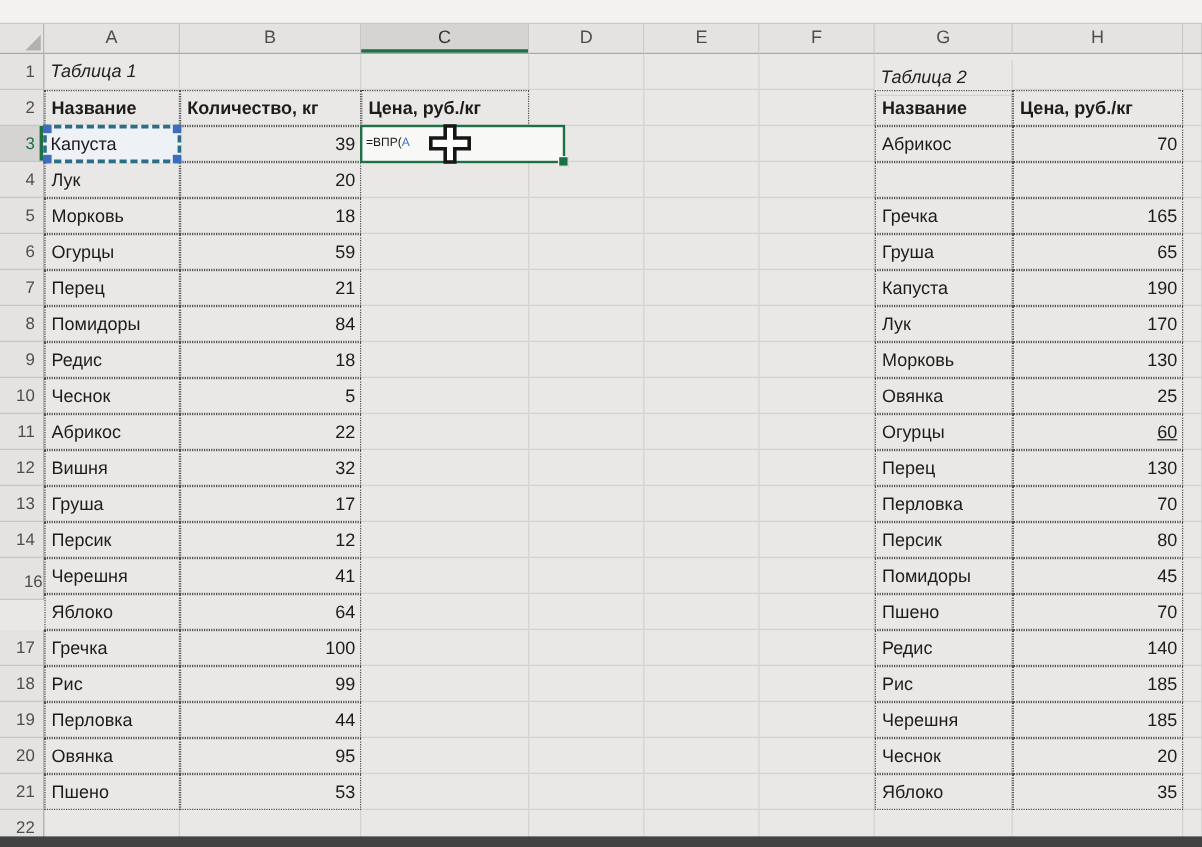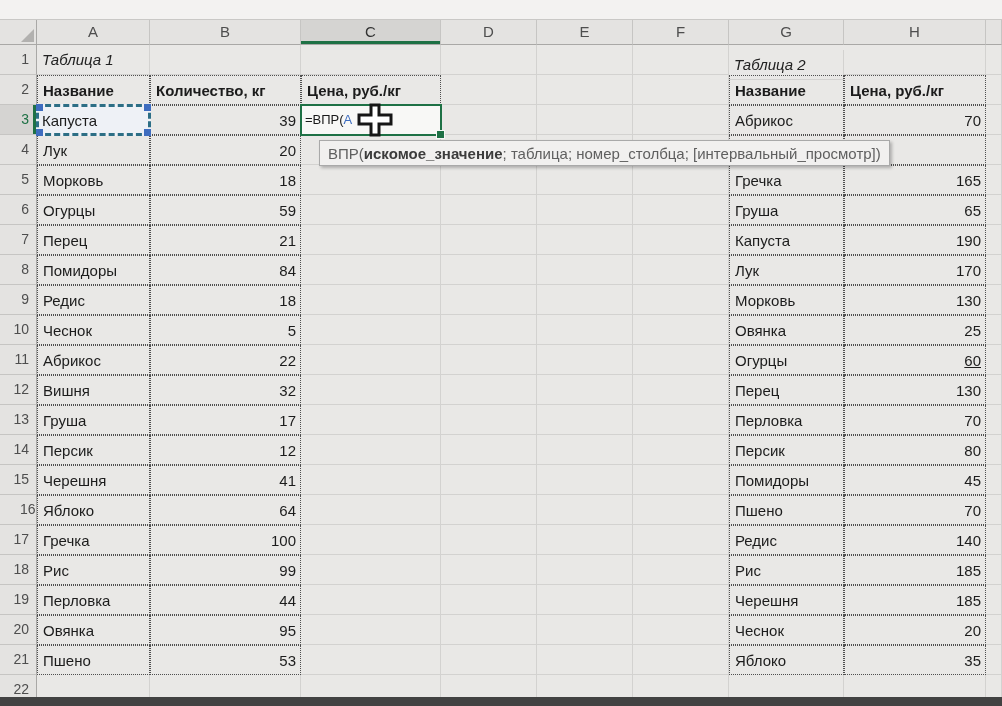--- a/index.html
+++ b/index.html
@@ -24,22 +24,22 @@
   .cell.bold{font-weight:bold;}
   .cell.italic{font-style:italic;color:#222;}
   .cell.num{text-align:right;padding-right:4px;}
   
   .marquee{position:absolute;left:36px;top:104px;width:115px;height:32px;box-sizing:border-box;
     border:3px dashed #2c6e85;background:#eef1f6;z-index:5;pointer-events:none;}
   .handle{position:absolute;width:7px;height:7px;background:#3e6dbf;z-index:6;}
   .h-tl{left:-3px;top:-3px;} .h-tr{right:-3px;top:-3px;} .h-bl{left:-3px;bottom:-3px;} .h-br{right:-3px;bottom:-3px;}
   .marquee .ref-text{position:absolute;left:3px;top:1px;font-size:15px;line-height:26px;color:#1c1c1c;font-style:normal;}
   
-  .active-cell{position:absolute;left:300px;top:104px;width:142px;height:32px;box-sizing:border-box;
-    border:2px solid #1e7145;background:#f8f8f6;z-index:7;font-size:13px;line-height:28px;padding:0 3px;white-space:nowrap;}
+  .active-cell{position:absolute;left:300px;top:104px;width:171px;height:32px;box-sizing:border-box;
+    border:2px solid #1e7145;background:#f8f8f6;z-index:7;font-size:10px;line-height:28px;padding:0 3px;white-space:nowrap;}
   .active-cell .f-black{color:#1a1a1a;}
   .active-cell .f-blue{color:#3e6dbf;}
   .fill-handle{position:absolute;right:-5px;bottom:-5px;width:7px;height:7px;background:#1e7145;border:1px solid #f8f8f6;z-index:8;}
   
   .cursor{position:absolute;left:356px;top:103px;width:38px;height:34px;z-index:12;pointer-events:none;}
   
   .tooltip{position:absolute;left:319px;top:140px;height:26px;box-sizing:border-box;z-index:10;
     background:#f1f0ef;border:1px solid #a9a9a9;box-shadow:2px 2px 3px rgba(0,0,0,0.25);
     padding:2px 8px 0 8px;font-size:15px;line-height:22px;color:#5f5f5f;white-space:nowrap;cursor:default;}
   .tooltip b{color:#3c3c3c;}
@@ -73,21 +73,21 @@
       <div class="rowhead" style="top: 195px;">6</div>
       <div class="rowhead" style="top: 225px;">7</div>
       <div class="rowhead" style="top: 255px;">8</div>
       <div class="rowhead" style="top: 285px;">9</div>
       <div class="rowhead" style="top: 315px;">10</div>
       <div class="rowhead" style="top: 345px;">11</div>
       <div class="rowhead" style="top: 375px;">12</div>
       <div class="rowhead" style="top: 405px; text-align: right;">13</div>
       <div class="rowhead" style="top: 435px;">14</div>
       <div class="rowhead" style="top: 465px;">15</div>
-      <div class="rowhead" style="top: 495px; padding-left: 20px;">16</div>
+      <div class="rowhead" style="top: 470px; padding-left: 20px;">16</div>
       <div class="rowhead" style="top: 525px;">17</div>
       <div class="rowhead" style="top: 555px;">18</div>
       <div class="rowhead" style="top: 585px;">19</div>
       <div class="rowhead" style="top: 615px;">20</div>
       <div class="rowhead" style="top: 645px;">21</div>
       <div class="rowhead" style="top: 675px;">22</div>
     </div>
   <div id="cells">
       <div class="cell italic" style="left: 37px; top: 45px; width: 113px; height: 30px;">Таблица 1</div>
       <div class="cell" style="left: 150px; top: 45px; width: 151px; height: 30px;"></div>
@@ -299,18 +299,15 @@
 
   <div class="active-cell">
     <span class="f-black">=ВПР(</span><span class="f-blue">A</span>
     <div class="fill-handle"></div>
   </div>
 
   <svg class="cursor" viewBox="0 0 38 34">
     <path d="M15 2 h8 v10 h12 v9 h-12 v11 h-8 V21 H3 v-9 h12 z" fill="#ffffff" stroke="#161616" stroke-width="3"></path>
   </svg>
 
-  <div class="tooltip">
-    <span>ВПР(</span><b>искомое_значение</b><span>; таблица; номер_столбца; [интервальный_просмотр])</span>
-  </div>
 
   <div class="dark-bar"></div>
 </div>
 
 </body></html>

